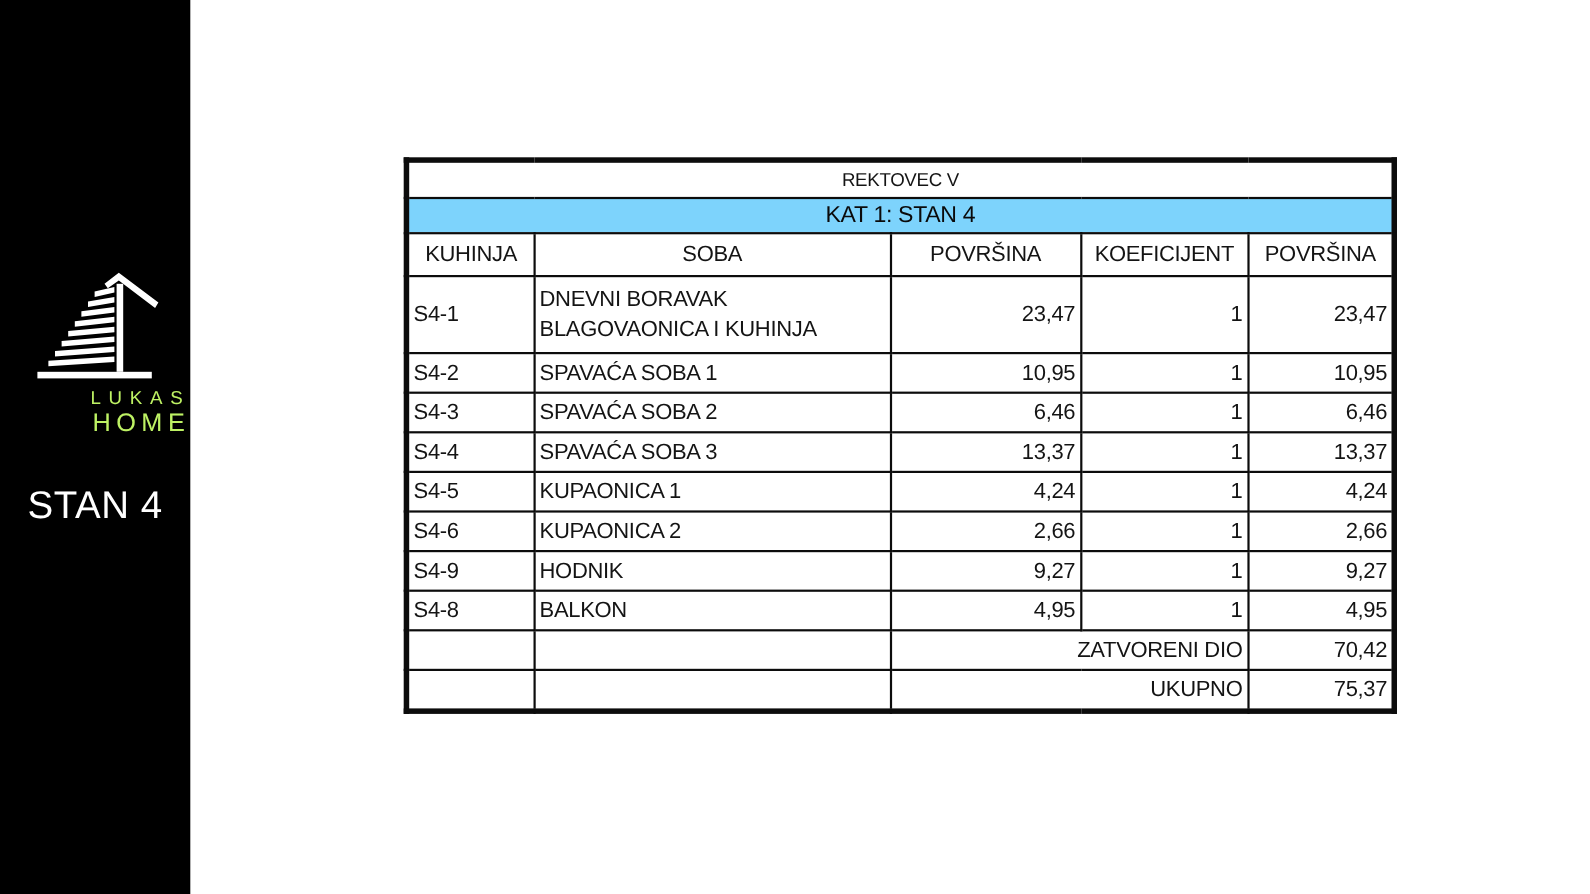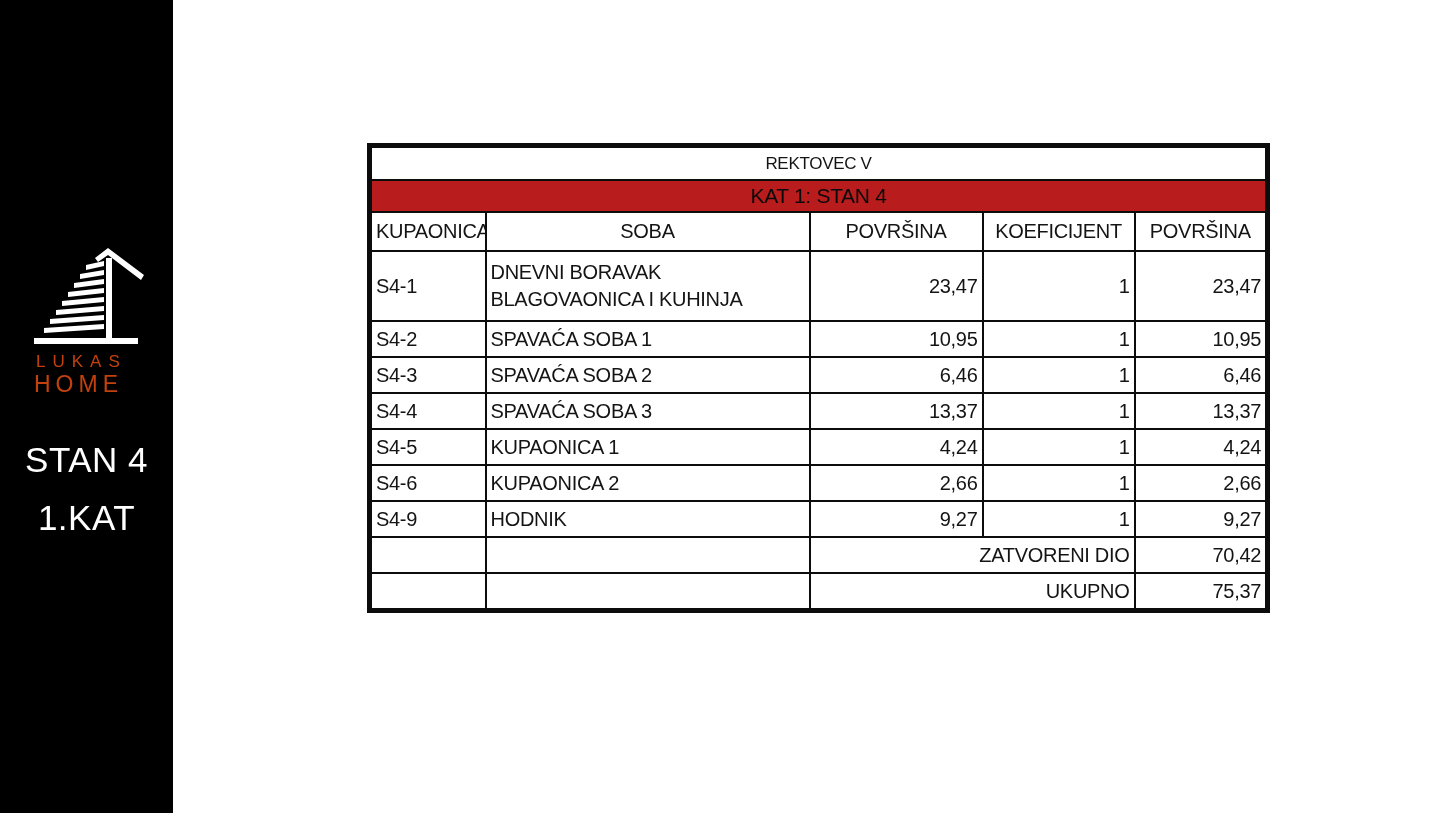--- a/index.html
+++ b/index.html
@@ -8,22 +8,22 @@
     font-family:"Liberation Sans",sans-serif;overflow:hidden;
   }
 
   
   .sidebar{
     position:absolute;left:0;top:0;width:173px;height:813px;
     background:#000000;color:#ffffff;
   }
   .logo-svg{position:absolute;left:50%;top:246px;transform:translateX(-50%);}
   .brand{
-    position:absolute;left:0;width:173px;text-align:left;
-    color:#c2410c;font-weight:300;white-space:nowrap;padding-left:29px;
+    position:absolute;left:0;width:173px;text-align:right;
+    color:#bef264;font-weight:300;white-space:nowrap;
   }
   .brand-1{top:352px;font-size:17px;letter-spacing:7px;text-indent:7px;}
   .brand-2{top:371px;font-size:23px;letter-spacing:5px;text-indent:5px;}
   .caption{
     position:absolute;left:0;width:173px;text-align:center;color:#fff;
     font-size:35px;font-weight:400;letter-spacing:0.5px;
   }
   .cap-1{top:440px;}
   .cap-2{top:498px;}
 
@@ -75,41 +75,40 @@
       <polygon points="28,64 76,60 76,65 28,69"></polygon>
       <polygon points="22,73 76,69 76,74 22,78"></polygon>
       <polygon points="16,82 76,78 76,83 16,87"></polygon>
 
       <rect x="6" y="92" width="104" height="6"></rect>
     </g>
   </svg>
   <div class="brand brand-1">LUKAS</div>
   <div class="brand brand-2">HOME</div>
   <div class="caption cap-1">STAN 4</div>
-  <div class="caption cap-2">1.KAT</div>
 </div>
 
 <div class="sheet">
   <table class="areas">
     <colgroup>
       <col class="w-poz">
         <col class="w-soba">
         <col class="w-pov">
         <col class="w-koef">
         <col class="w-pov2">
     </colgroup>
     <tbody id="rows-body">
       <tr class="row-title">
         <td colspan="5">REKTOVEC V</td>
       </tr>
       <tr class="row-subtitle">
-        <td colspan="5" id="subtitle-cell" style="background: #b91c1c;">KAT 1: STAN 4</td>
+        <td colspan="5" id="subtitle-cell" style="background: #7dd3fc;">KAT 1: STAN 4</td>
       </tr>
       <tr class="row-head">
-        <th>KUPAONICA</th>
+        <th>KUHINJA</th>
         <th>SOBA</th>
         <th>POVRŠINA</th>
         <th>KOEFICIJENT</th>
         <th>POVRŠINA</th>
       </tr>
     <tr class="r-tall">
           <td class="c-poz">S4-1</td>
           <td class="c-soba">
             <div>DNEVNI BORAVAK</div>
             <div>BLAGOVAONICA I KUHINJA</div>
@@ -165,20 +164,29 @@
         </tr>
         <tr class="r-std">
           <td class="c-poz">S4-9</td>
           <td class="c-soba">
             <div>HODNIK</div>
           </td>
           <td class="c-num">9,27</td>
           <td class="c-num">1</td>
           <td class="c-num">9,27</td>
         </tr>
+        <tr class="r-std">
+          <td class="c-poz">S4-8</td>
+          <td class="c-soba">
+            <div>BALKON</div>
+          </td>
+          <td class="c-num">4,95</td>
+          <td class="c-num">1</td>
+          <td class="c-num">4,95</td>
+        </tr>
         <tr class="r-sum">
           <td class="c-poz"></td>
           <td class="c-soba"></td>
           <td class="sum-label" colspan="2">ZATVORENI DIO</td>
           <td class="c-num">70,42</td>
         </tr>
         <tr class="r-sum">
           <td class="c-poz"></td>
           <td class="c-soba"></td>
           <td class="sum-label" colspan="2">UKUPNO</td>

